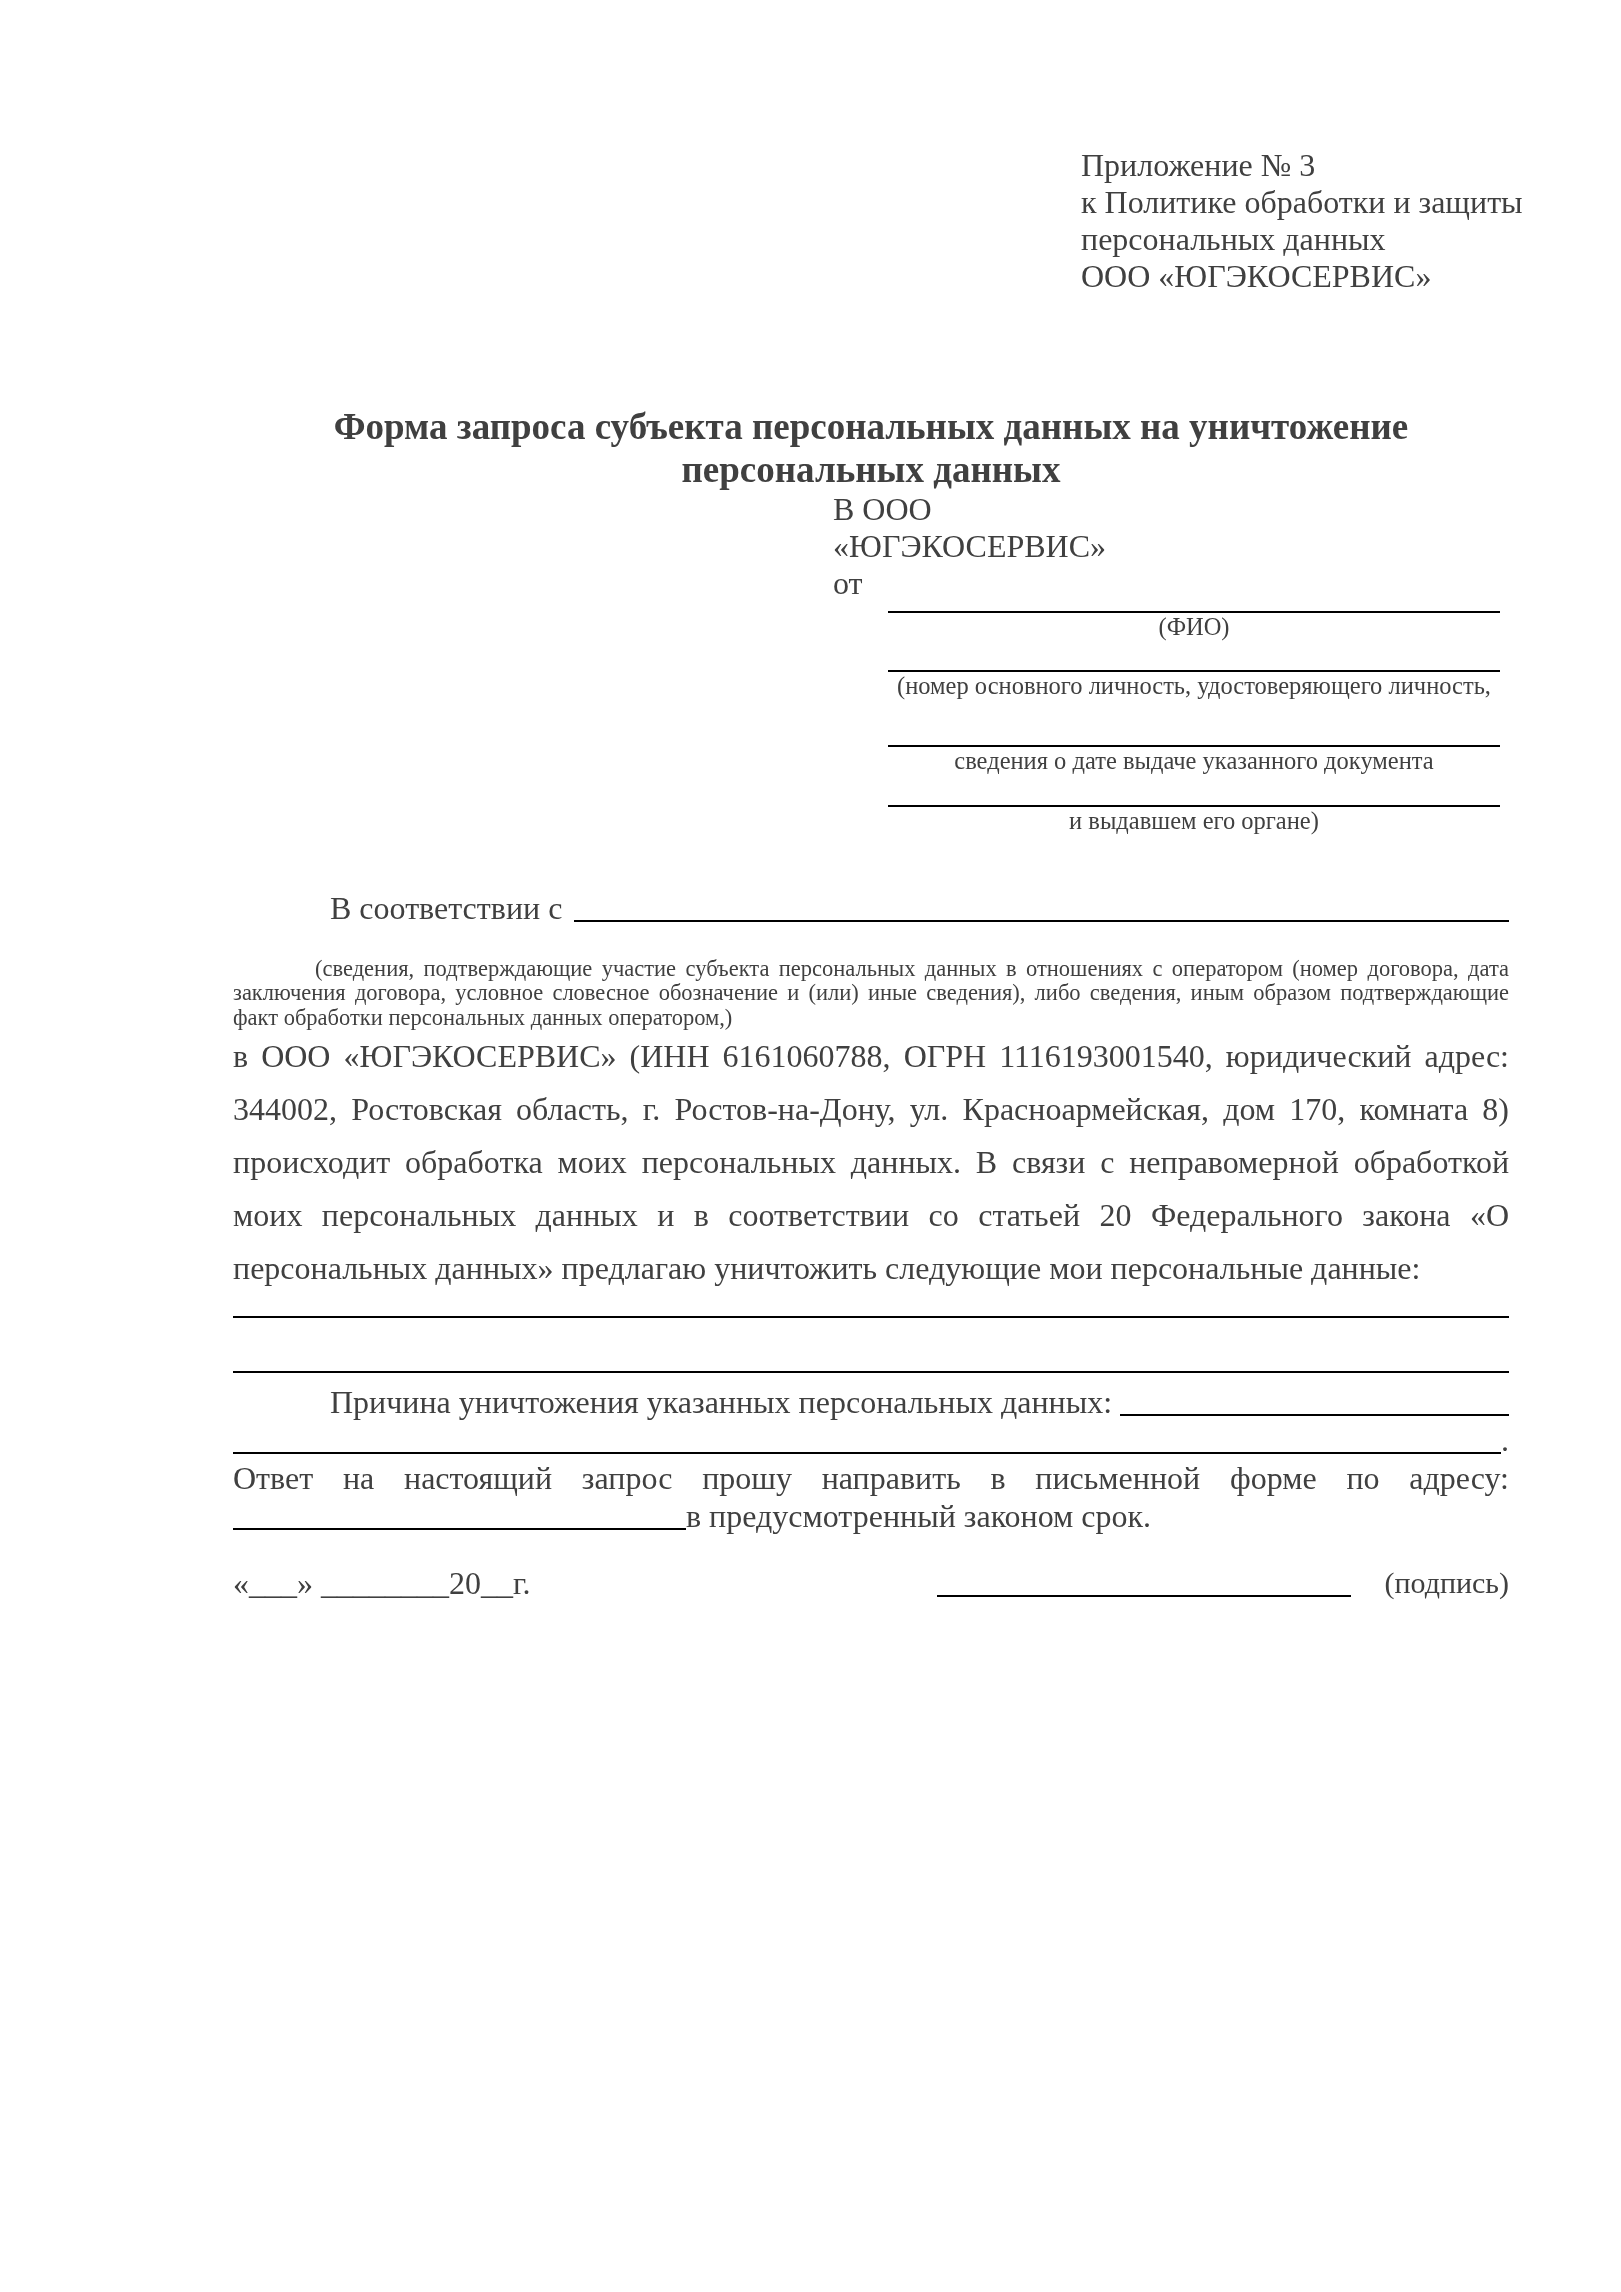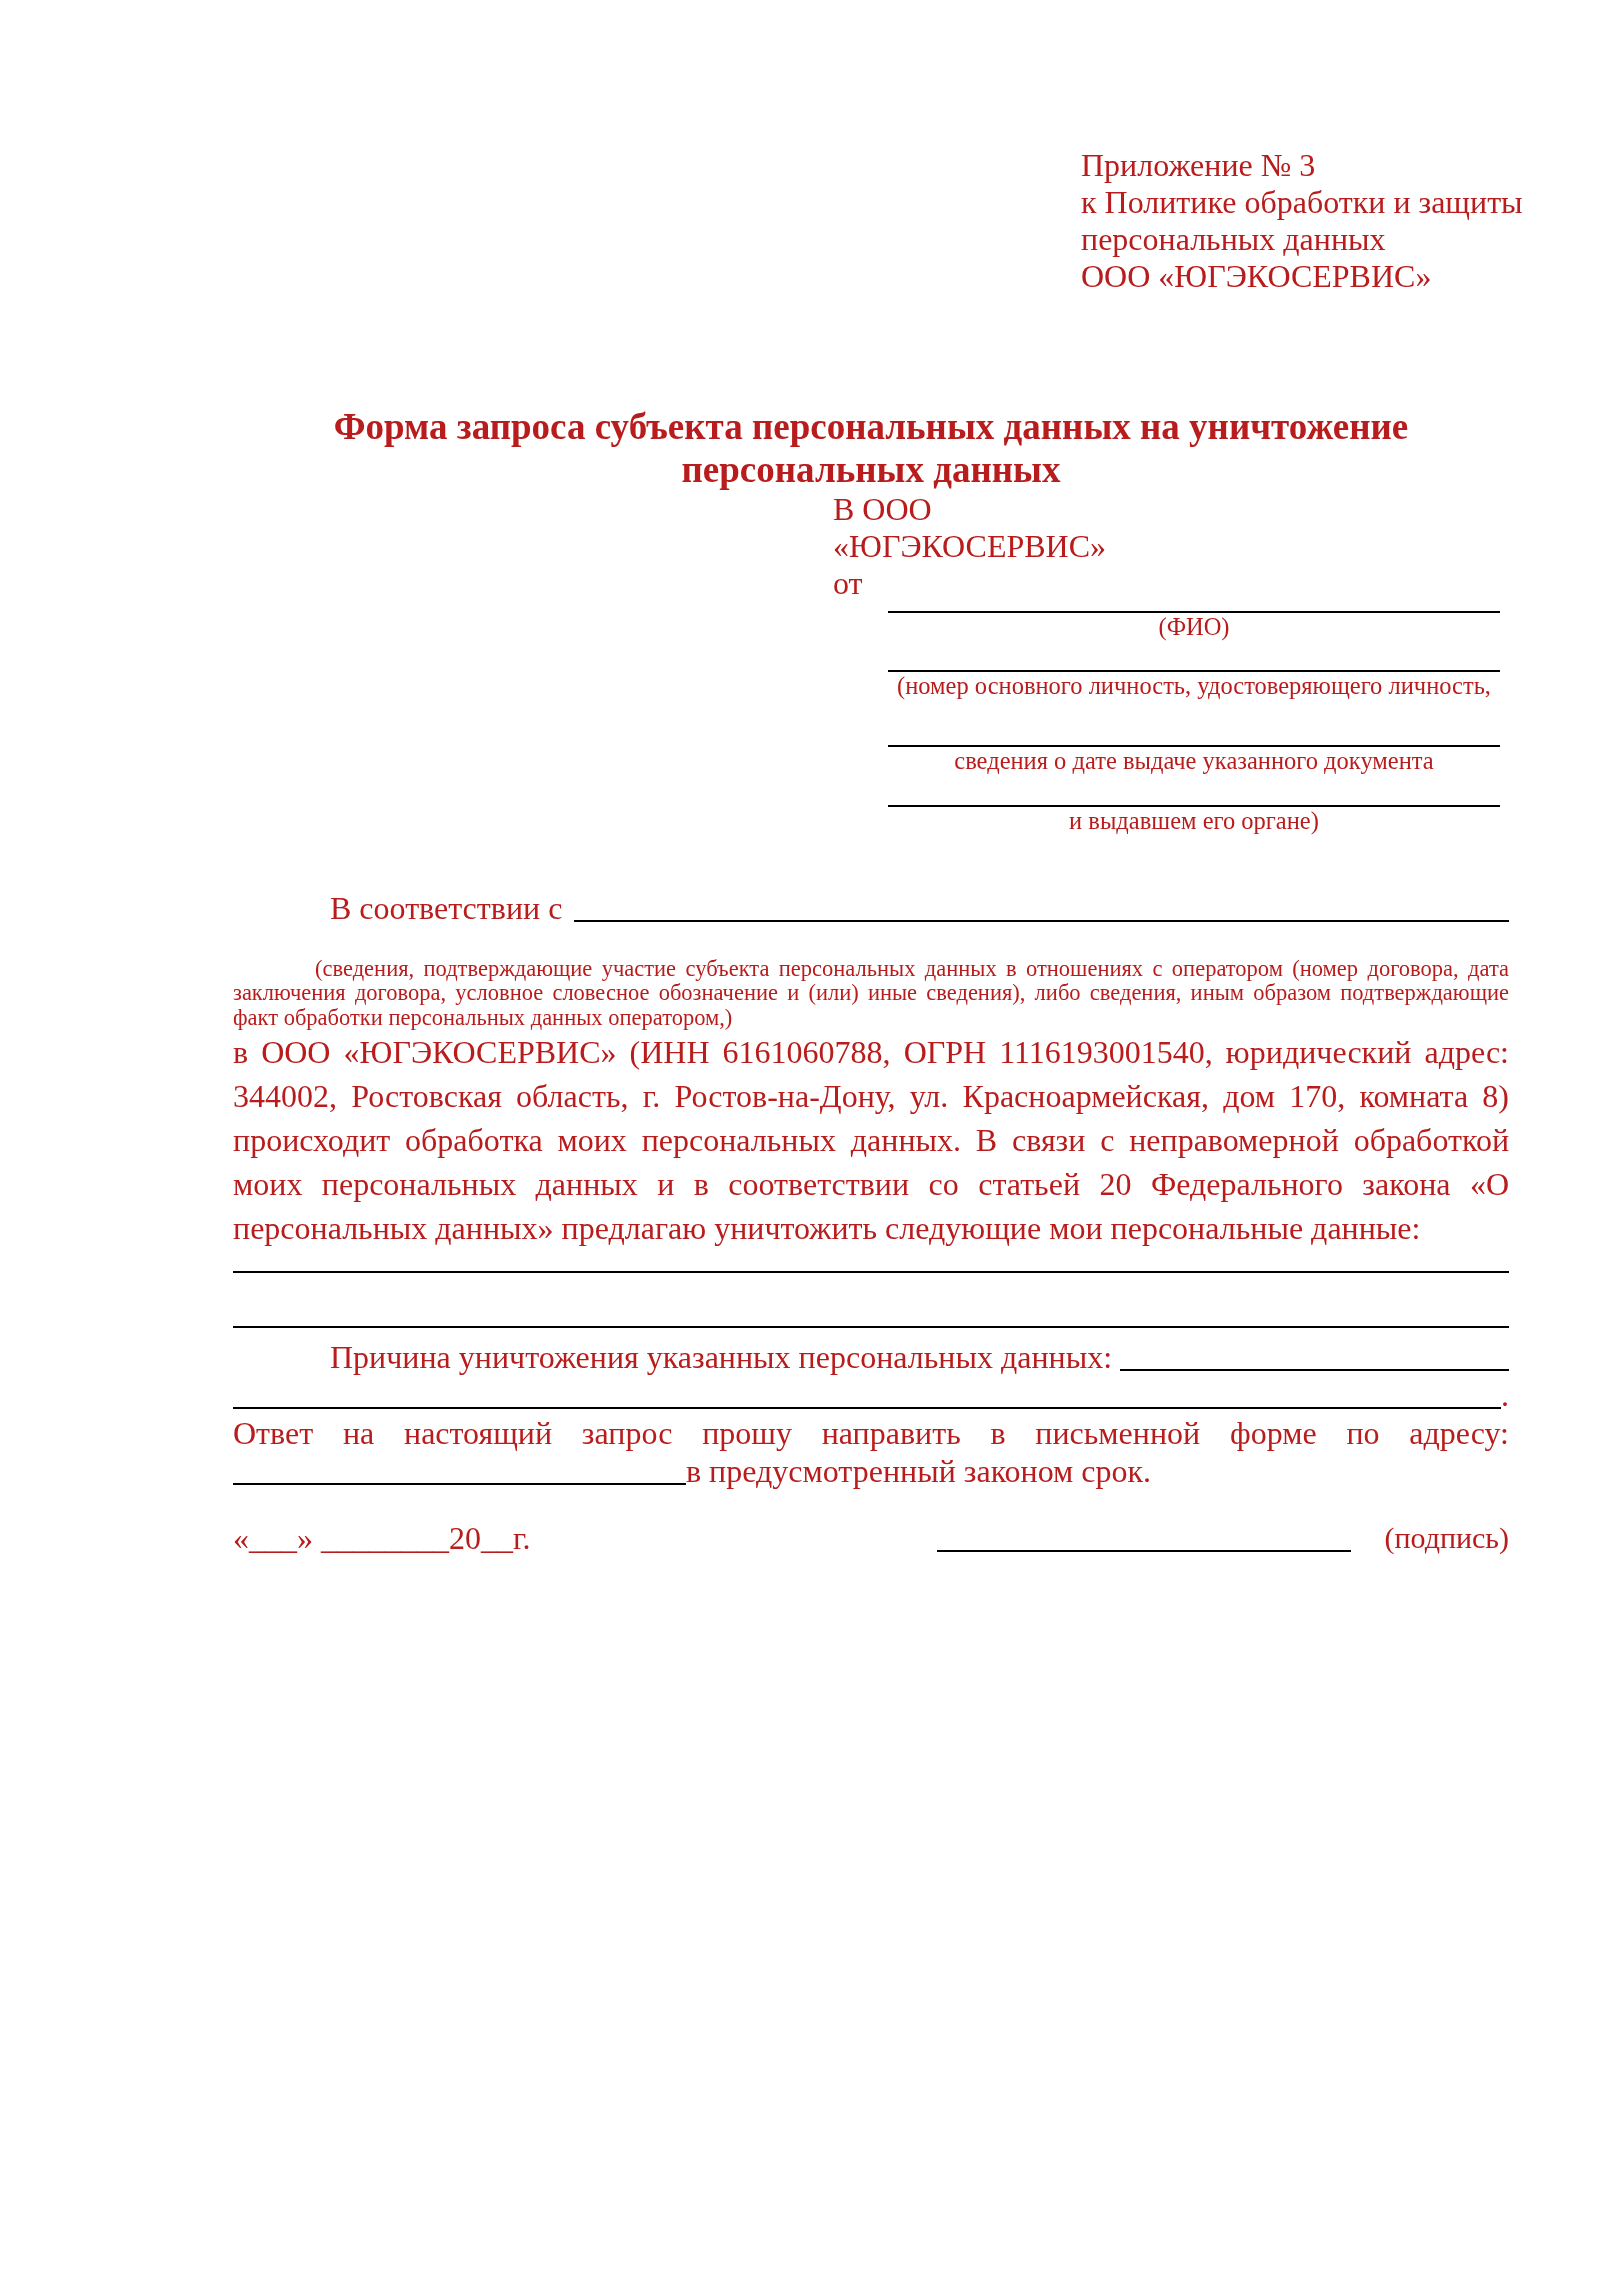--- a/index.html
+++ b/index.html
@@ -5,21 +5,21 @@
   html, body {
     margin: 0;
     padding: 0;
     background: #ffffff;
   }
   .page {
     position: relative;
     width: 1621px;
     height: 1849px;
     background: #ffffff;
-    color: #b91c1c;
+    color: #404040;
     font-family: "Liberation Serif", "DejaVu Serif", serif;
     overflow: hidden;
   }
   .content {
     position: absolute;
     left: 233px;
     top: 147px;
     width: 1276px;
   }
 
@@ -89,21 +89,21 @@
     font-size: 22.5px;
     line-height: 24.5px;
     text-align: justify;
     text-indent: 82px;
     margin-top: 30px;
   }
 
   
   .body-par {
     font-size: 32px;
-    line-height: 44px;
+    line-height: 53px;
     text-align: justify;
   }
 
   
   .blank-a { height: 20.6px; border-bottom: 2.9px solid #000000; }
   .blank-b { height: 53px; border-bottom: 2.9px solid #000000; }
 
   
   .reason-row {
     margin-top: 9.8px;

